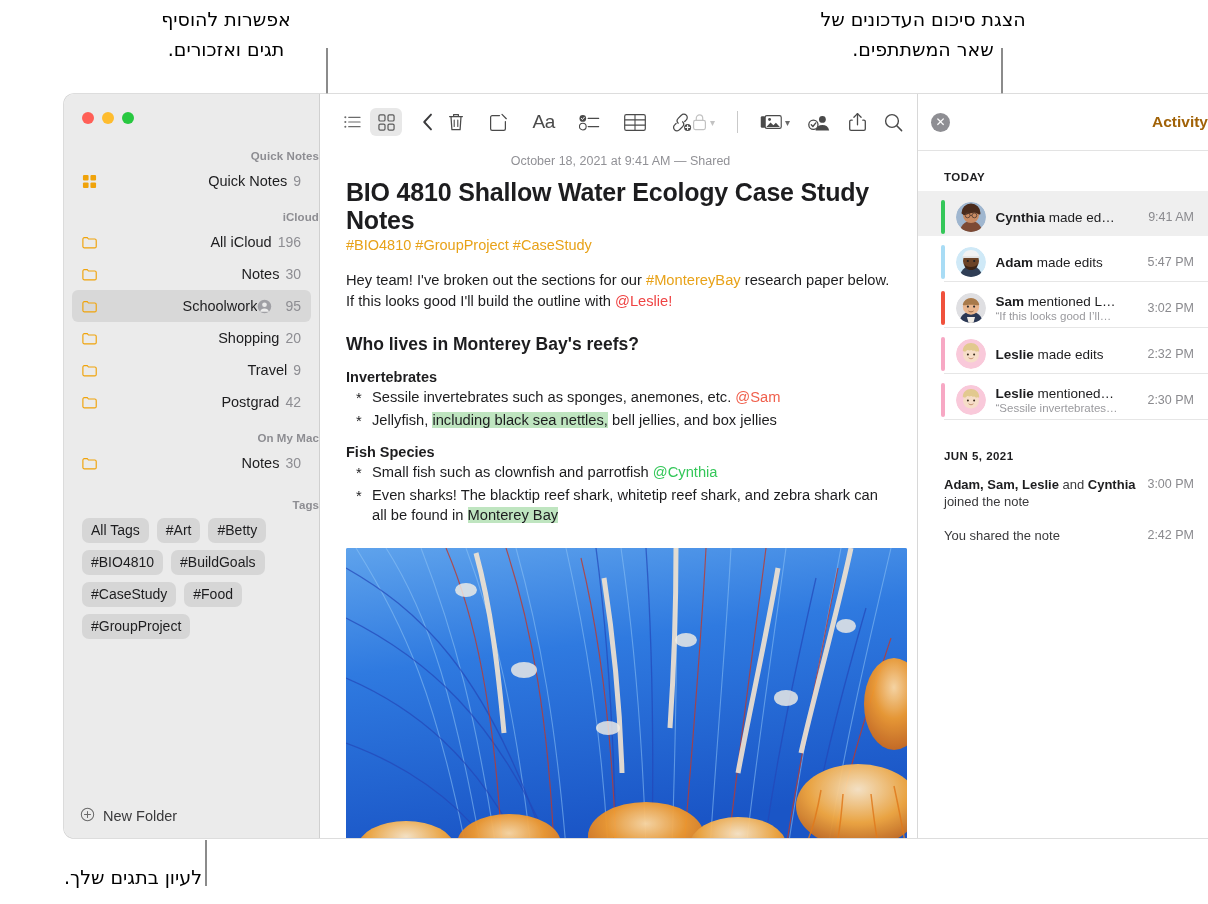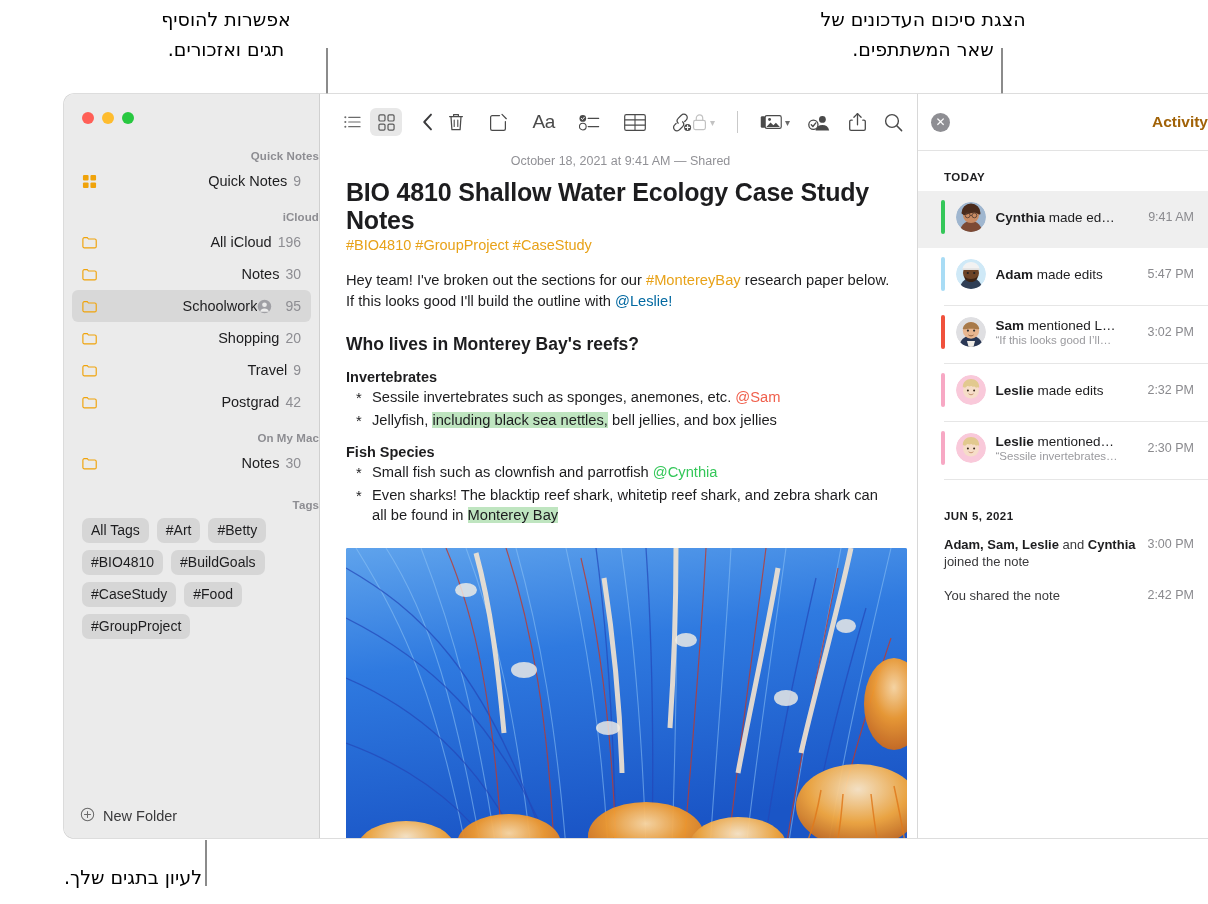--- a/index.html
+++ b/index.html
@@ -134,21 +134,21 @@
   .note-title {
     font-size: 25px; font-weight: bold; color: #1d1d1f;
     letter-spacing: -0.2px; line-height: 1.12;
   }
   .note-tags { font-size: 14.5px; color: #e8a219; margin-top: 3px; font-weight: 500;}
   .note-para {
     font-size: 14.7px; color: #1d1d1f; line-height: 21px;
     margin-top: 17px; max-width: 565px;
   }
   .tk { color: #e8a219; }
-  .mention-pink  { color: #0369a1; }
+  .mention-pink  { color: #ef4444; }
   .mention-red   { color: #f0604d; }
   .mention-green { color: #34c759; }
   .hl { background: #bfe5c0; }
 
   .h-sec {
     font-size: 17.5px; font-weight: bold; color: #1d1d1f;
     margin-top: 22px;
   }
   .h-sub {
     font-size: 14.5px; font-weight: bold; color: #1d1d1f;
@@ -196,21 +196,21 @@
     font-size: 15.5px; font-weight: bold; color: #a16207;
     pointer-events: none;
   }
   .act-body { flex: 1; overflow: hidden; padding-top: 10px; }
   .act-day {
     font-size: 11.5px; font-weight: bold; color: #1d1d1f;
     letter-spacing: .45px; padding: 10px 0 8px 26px;
   }
   .act-row {
     display: flex; align-items: center;
-    padding: 9px 14px 14px 0; position: relative;
+    padding: 9px 14px 2px 0; position: relative;
     margin-left: 0;
   }
   .act-row.sel { background: #efefef; }
   .act-bar {
     width: 3.5px; height: 34px; border-radius: 2px;
     margin-left: 23px; flex: 0 0 3.5px;
   }
   .avatar {
     width: 30px; height: 30px; border-radius: 50%;
     margin-left: 11px; flex: 0 0 30px;

